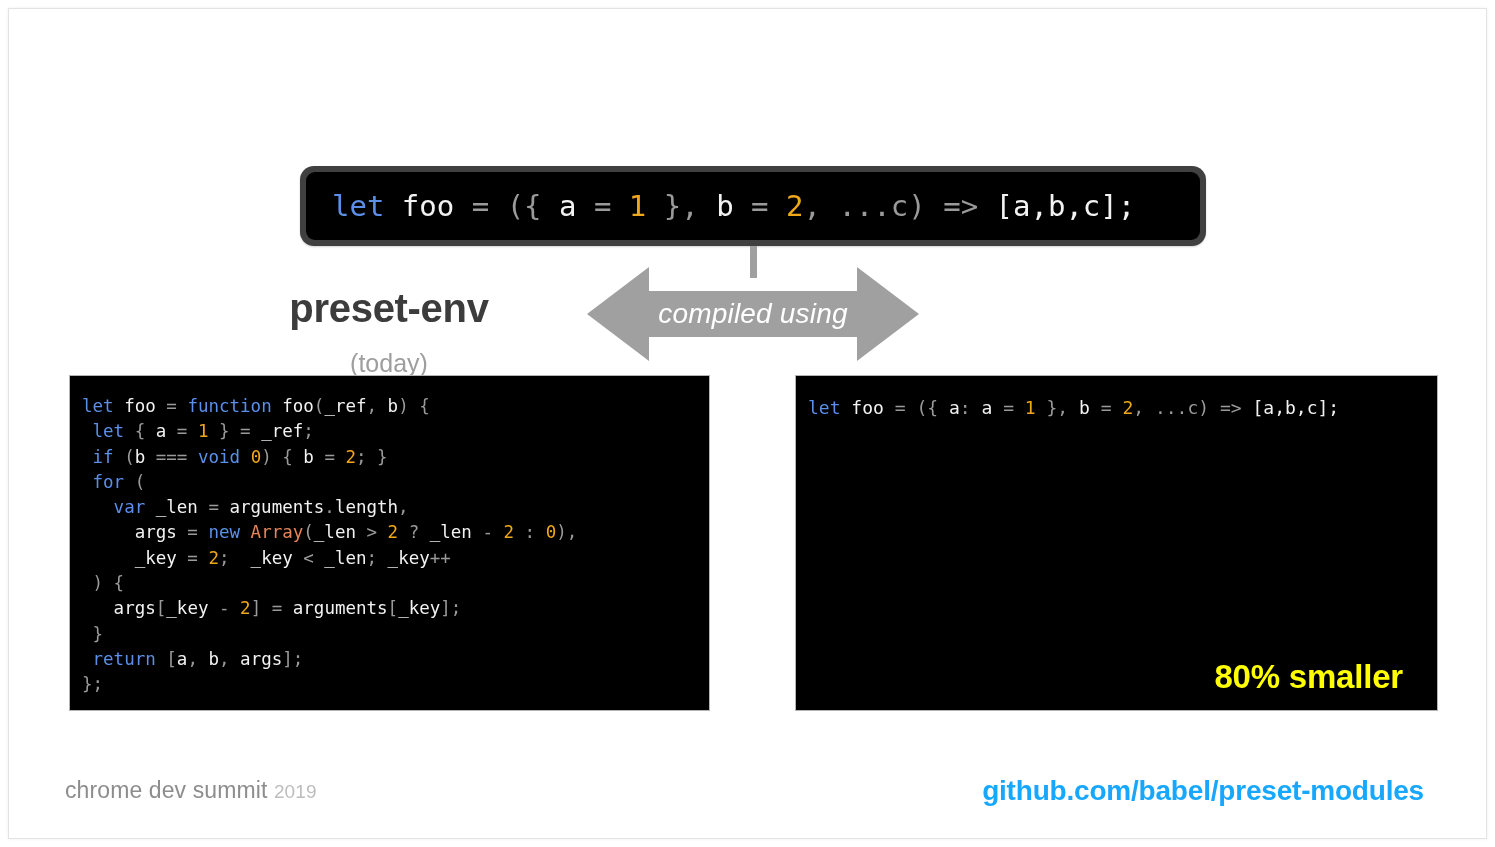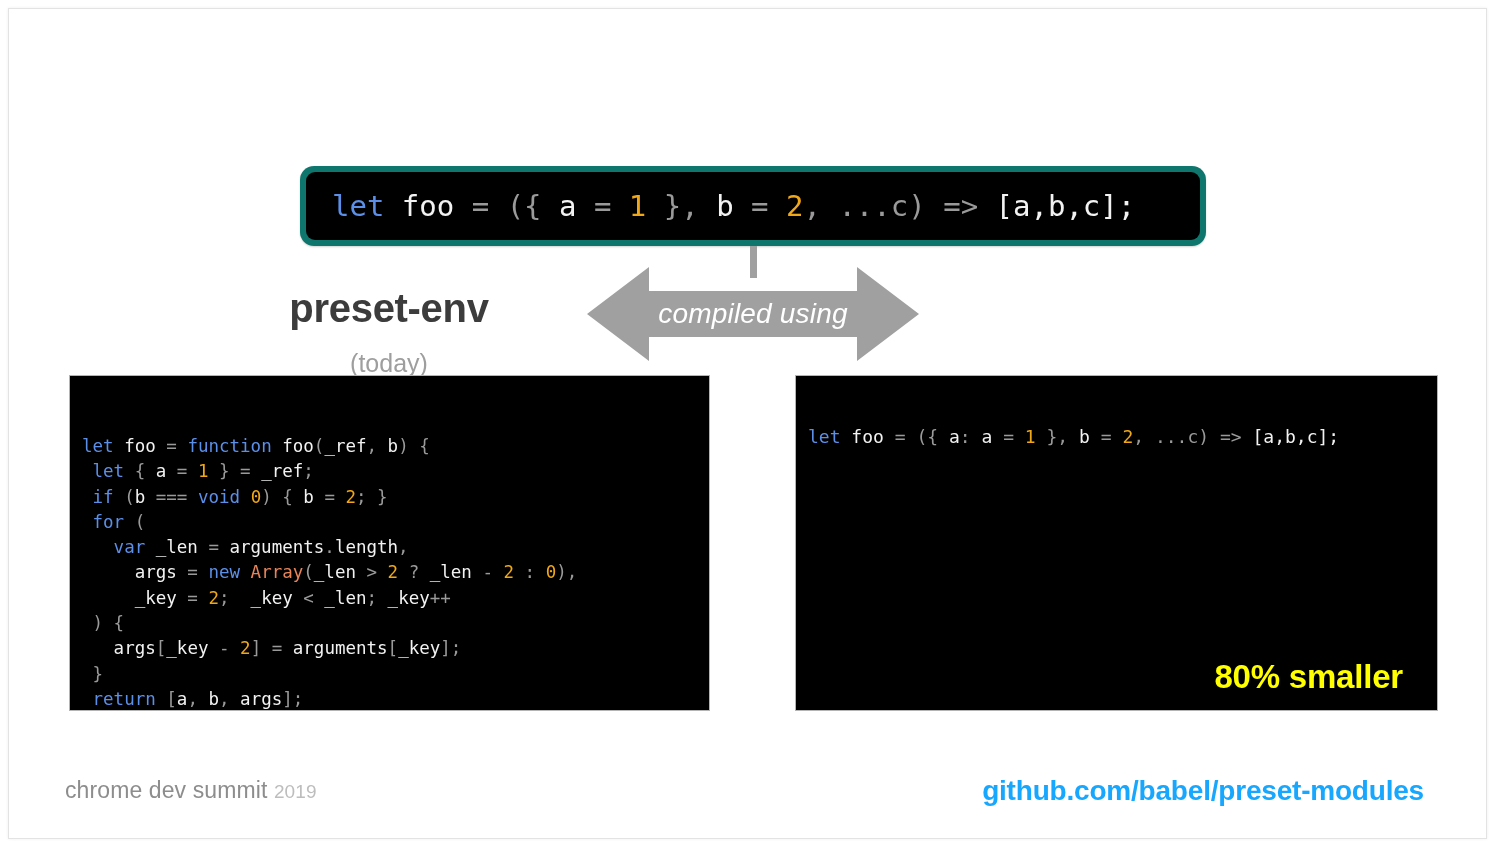--- a/index.html
+++ b/index.html
@@ -34,21 +34,21 @@
   }
 
   
   #top-code-wrap {
     position: absolute;
     left: 291px;
     top: 157px;
     width: 906px;
     height: 80px;
     border-radius: 14px;
-    background: #0f766e;
+    background: #404040;
     box-sizing: border-box;
     padding: 6px;
     box-shadow: 0 1px 2px rgba(0,0,0,0.18);
   }
   #top-code {
     width: 100%;
     height: 100%;
     background: #000000;
     border-radius: 9px;
     box-sizing: border-box;
@@ -138,29 +138,28 @@
     top: 366px;
     width: 641px;
     height: 336px;
     padding: 18px 0 0 12px;
   }
   #panel-right {
     left: 786px;
     top: 366px;
     width: 643px;
     height: 336px;
-    padding: 8px 0 0 12px;
+    padding: 19px 0 0 12px;
   }
 
   .code-lines {
     font-family: "DejaVu Sans Mono", monospace;
     font-size: 17.5px;
     line-height: 25.3px;
     white-space: pre;
-    margin-top: 40px;
   }
   #panel-right .code-lines {
     font-size: 18px;
     line-height: 26px;
   }
 
   
   .t-kw   { color: #5b8fe8; }
   .t-num  { color: #f0a818; }
   .t-cls  { color: #e8845a; }

